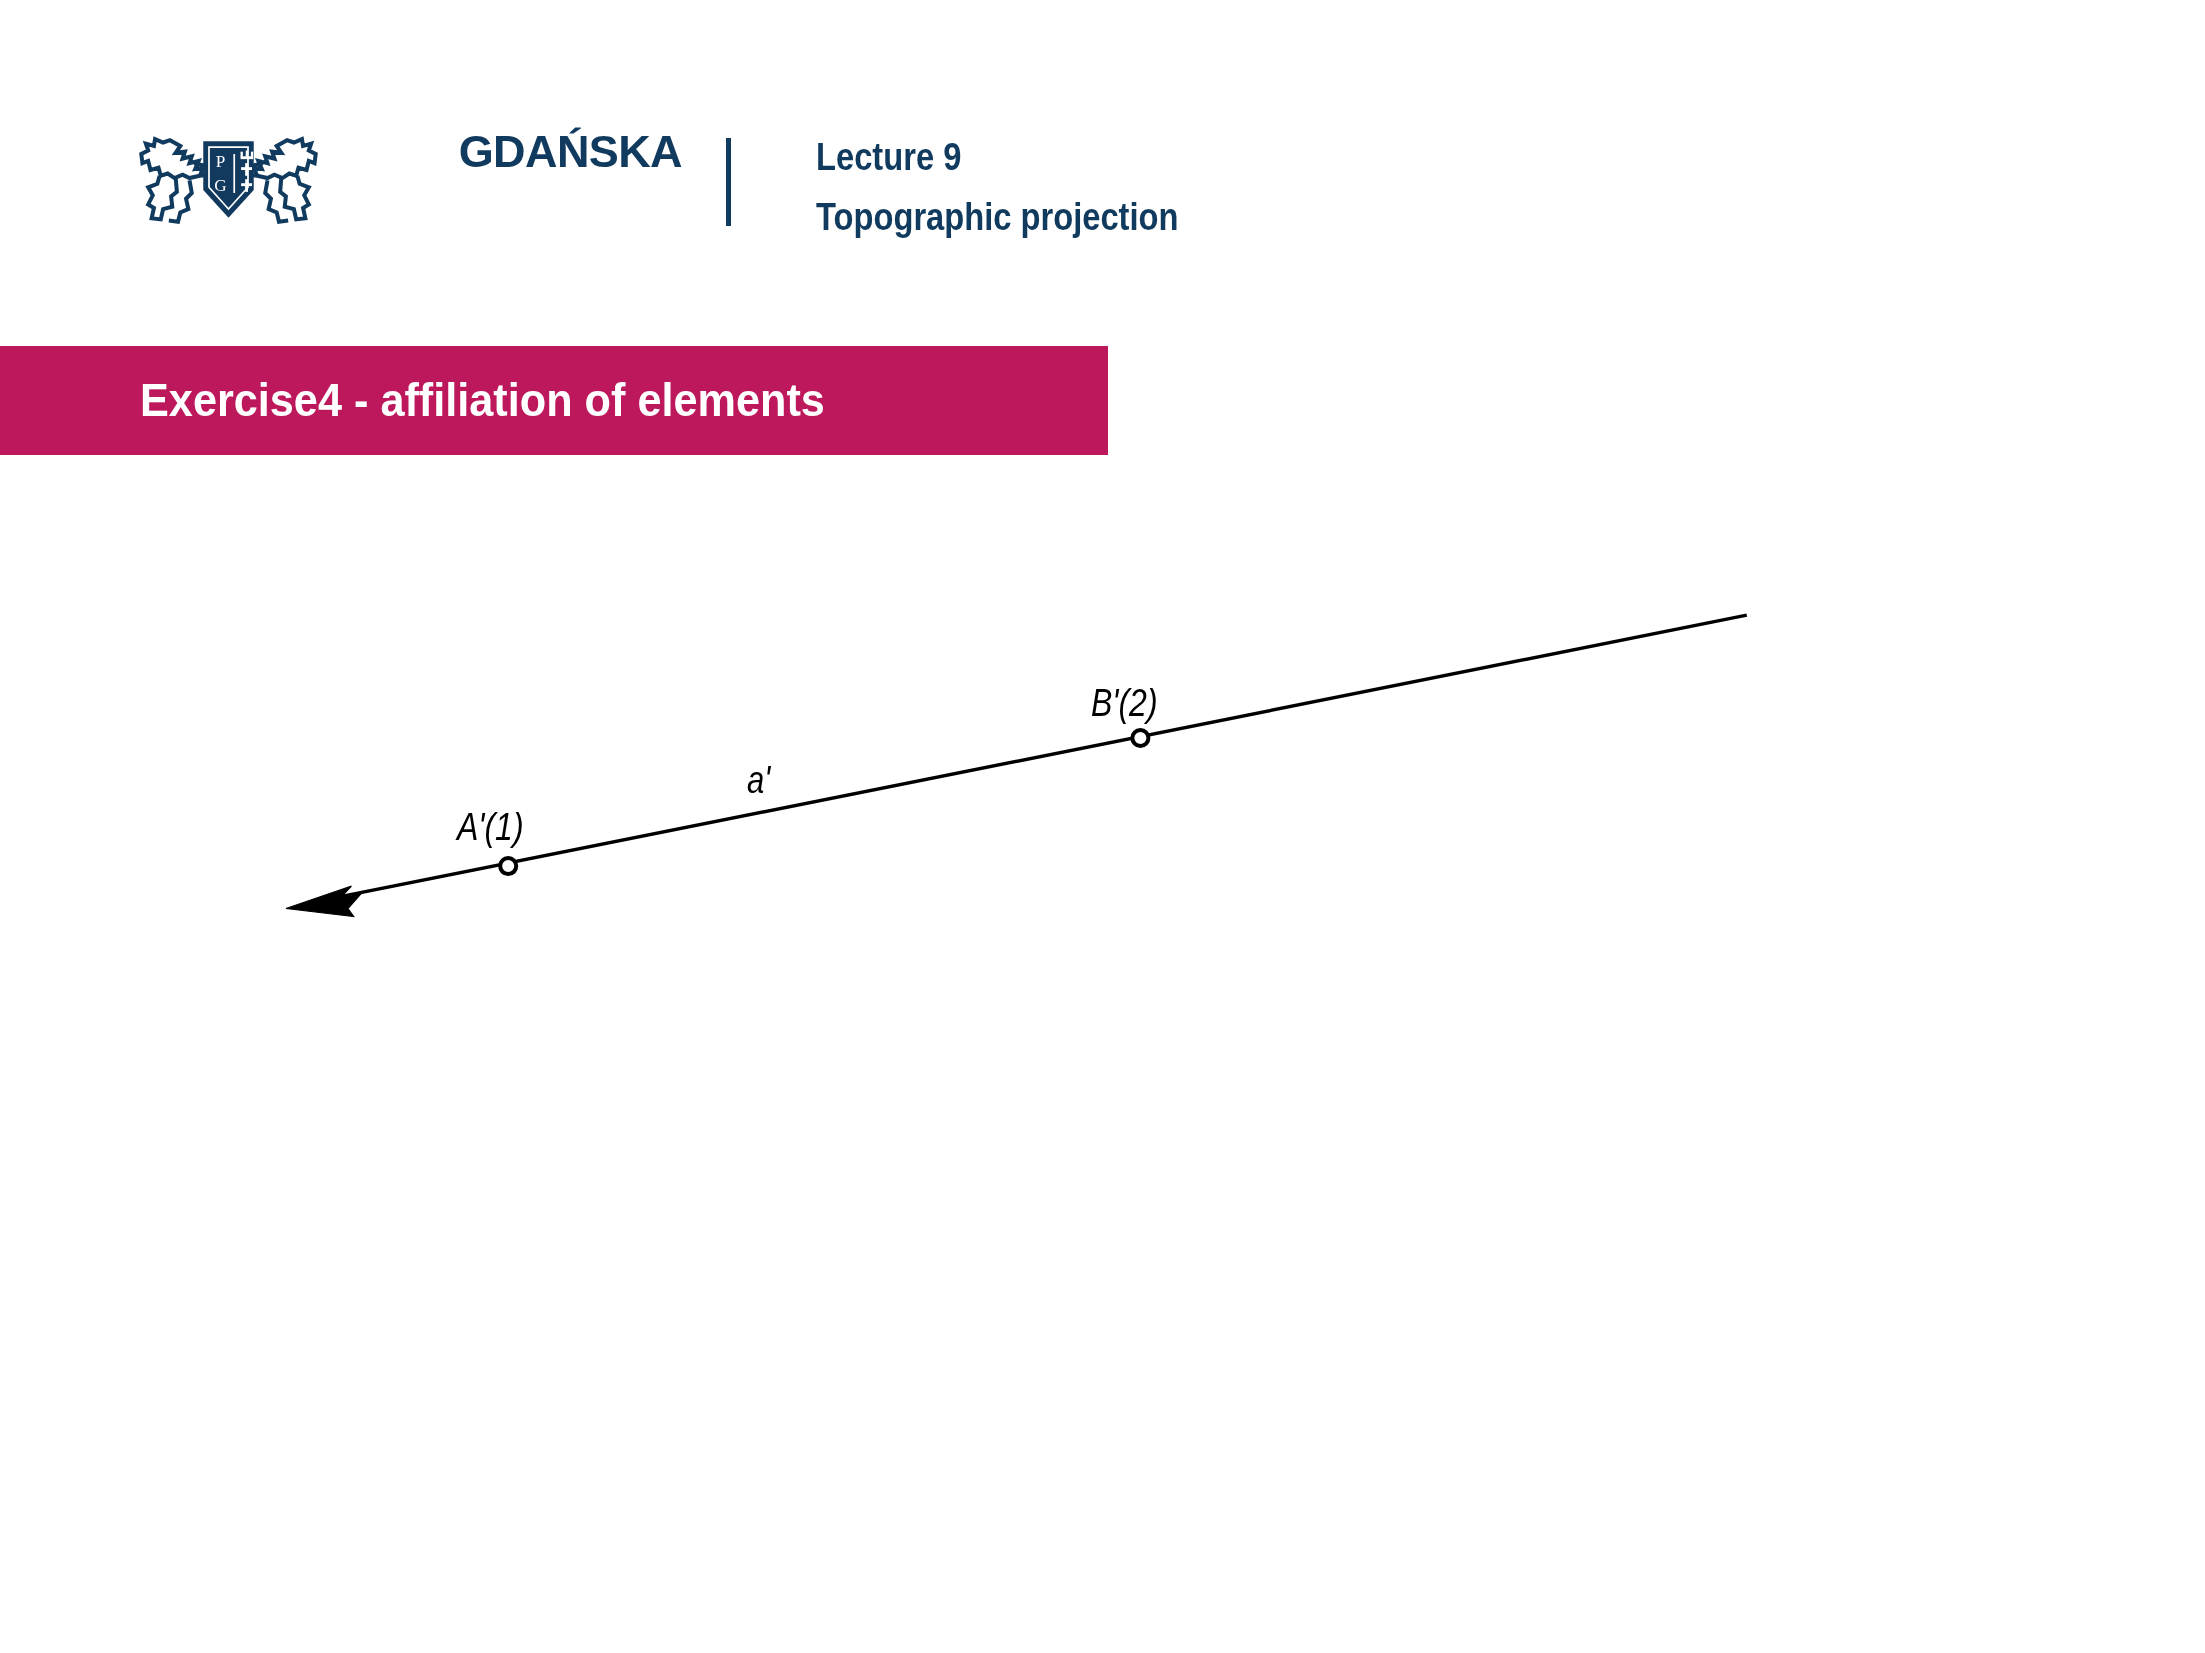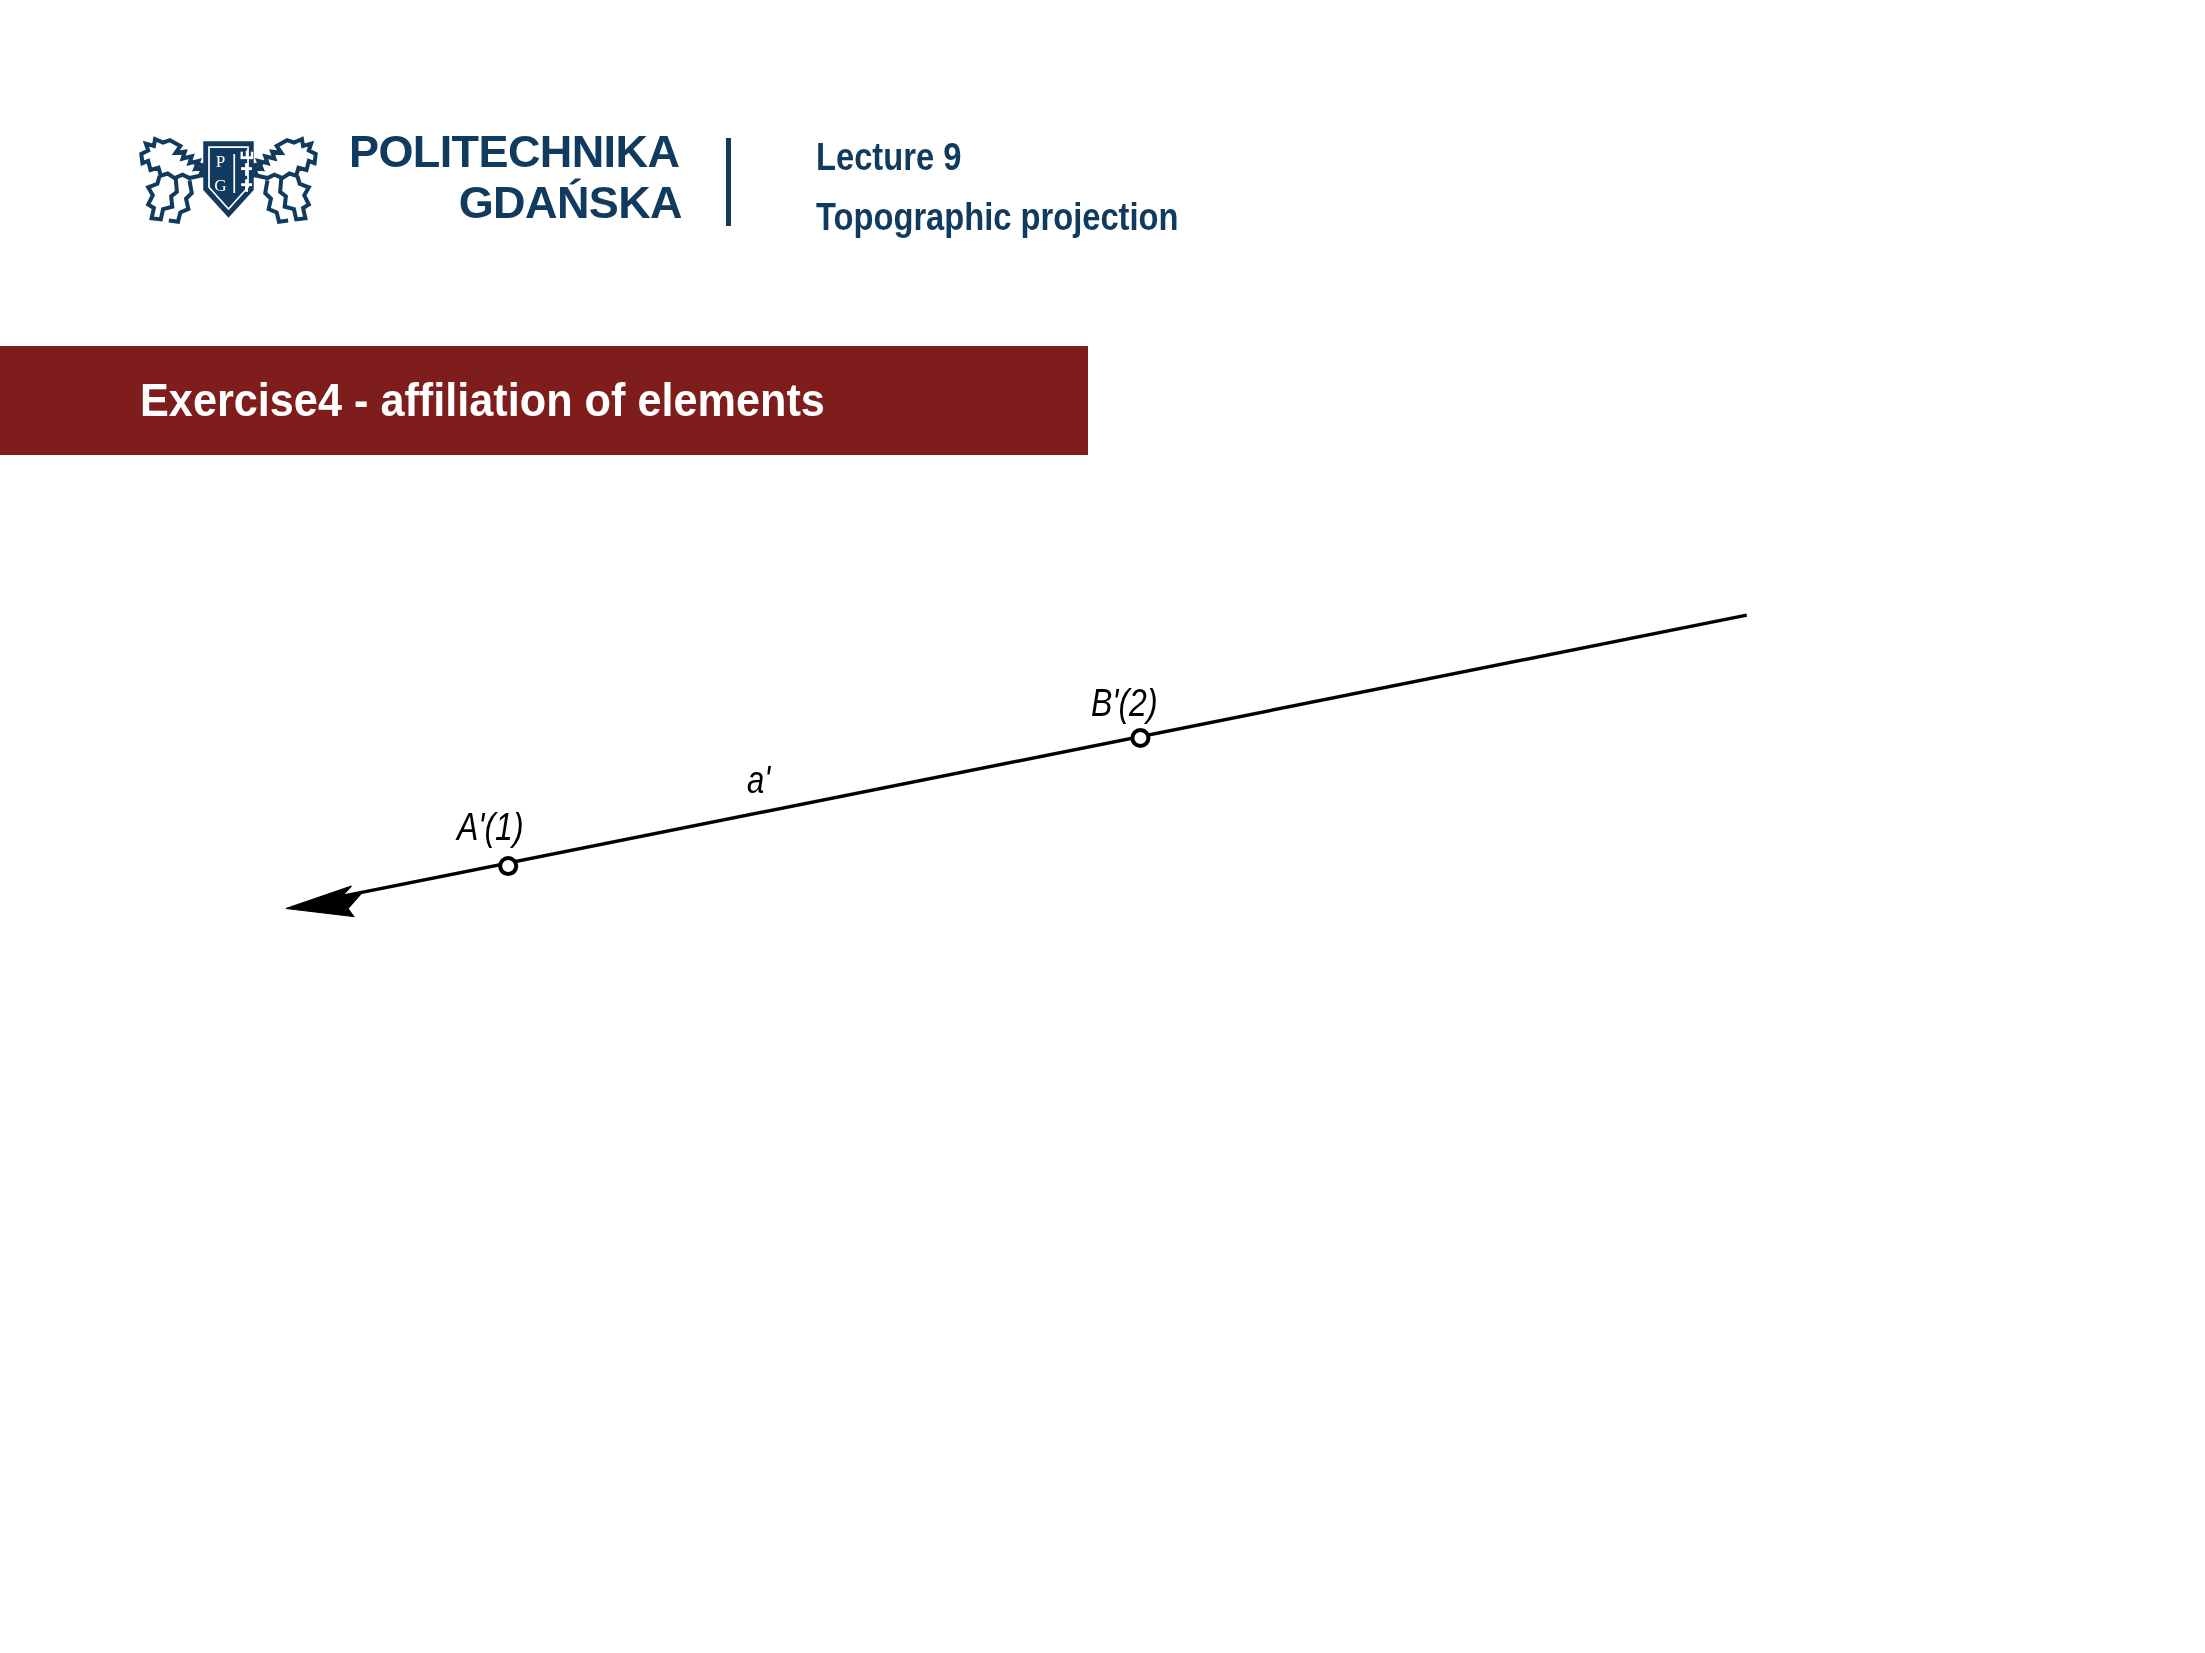--- a/index.html
+++ b/index.html
@@ -85,21 +85,22 @@
     transform-origin: left center;
   }
 
   
   #banner {
     position: absolute;
     left: 0;
     top: 346px;
     width: 1088px;
     height: 109px;
-    background: #7f1d1d;
+    background: #be185d;
+    padding-left: 20px;
   }
   #banner-title {
     position: absolute;
     left: 140px;
     top: 26.4px;
     color: #FFFFFF;
     font-family: "Liberation Sans", sans-serif;
     font-weight: bold;
     font-size: 47px;
     line-height: 56px;
@@ -220,21 +221,20 @@
 
         <g fill="#FFFFFF">
           <rect x="209" y="70" width="5" height="22"></rect>
           <rect x="202" y="77" width="19" height="5"></rect>
           <rect x="209" y="98" width="5" height="22"></rect>
           <rect x="202" y="105" width="19" height="5"></rect>
         </g>
       </svg>
 
       <div id="wordmark">
-        <div class="wm-line" id="wm-politechnika">POLITECHNIKA</div>
         <div class="wm-line" id="wm-gdanska">GDAŃSKA</div>
       </div>
     </div>
 
     <div id="header-divider"></div>
 
     <div id="header-title-block">
       <div class="hdr-line">Lecture 9</div>
       <div class="hdr-line">Topographic projection</div>
     </div>

